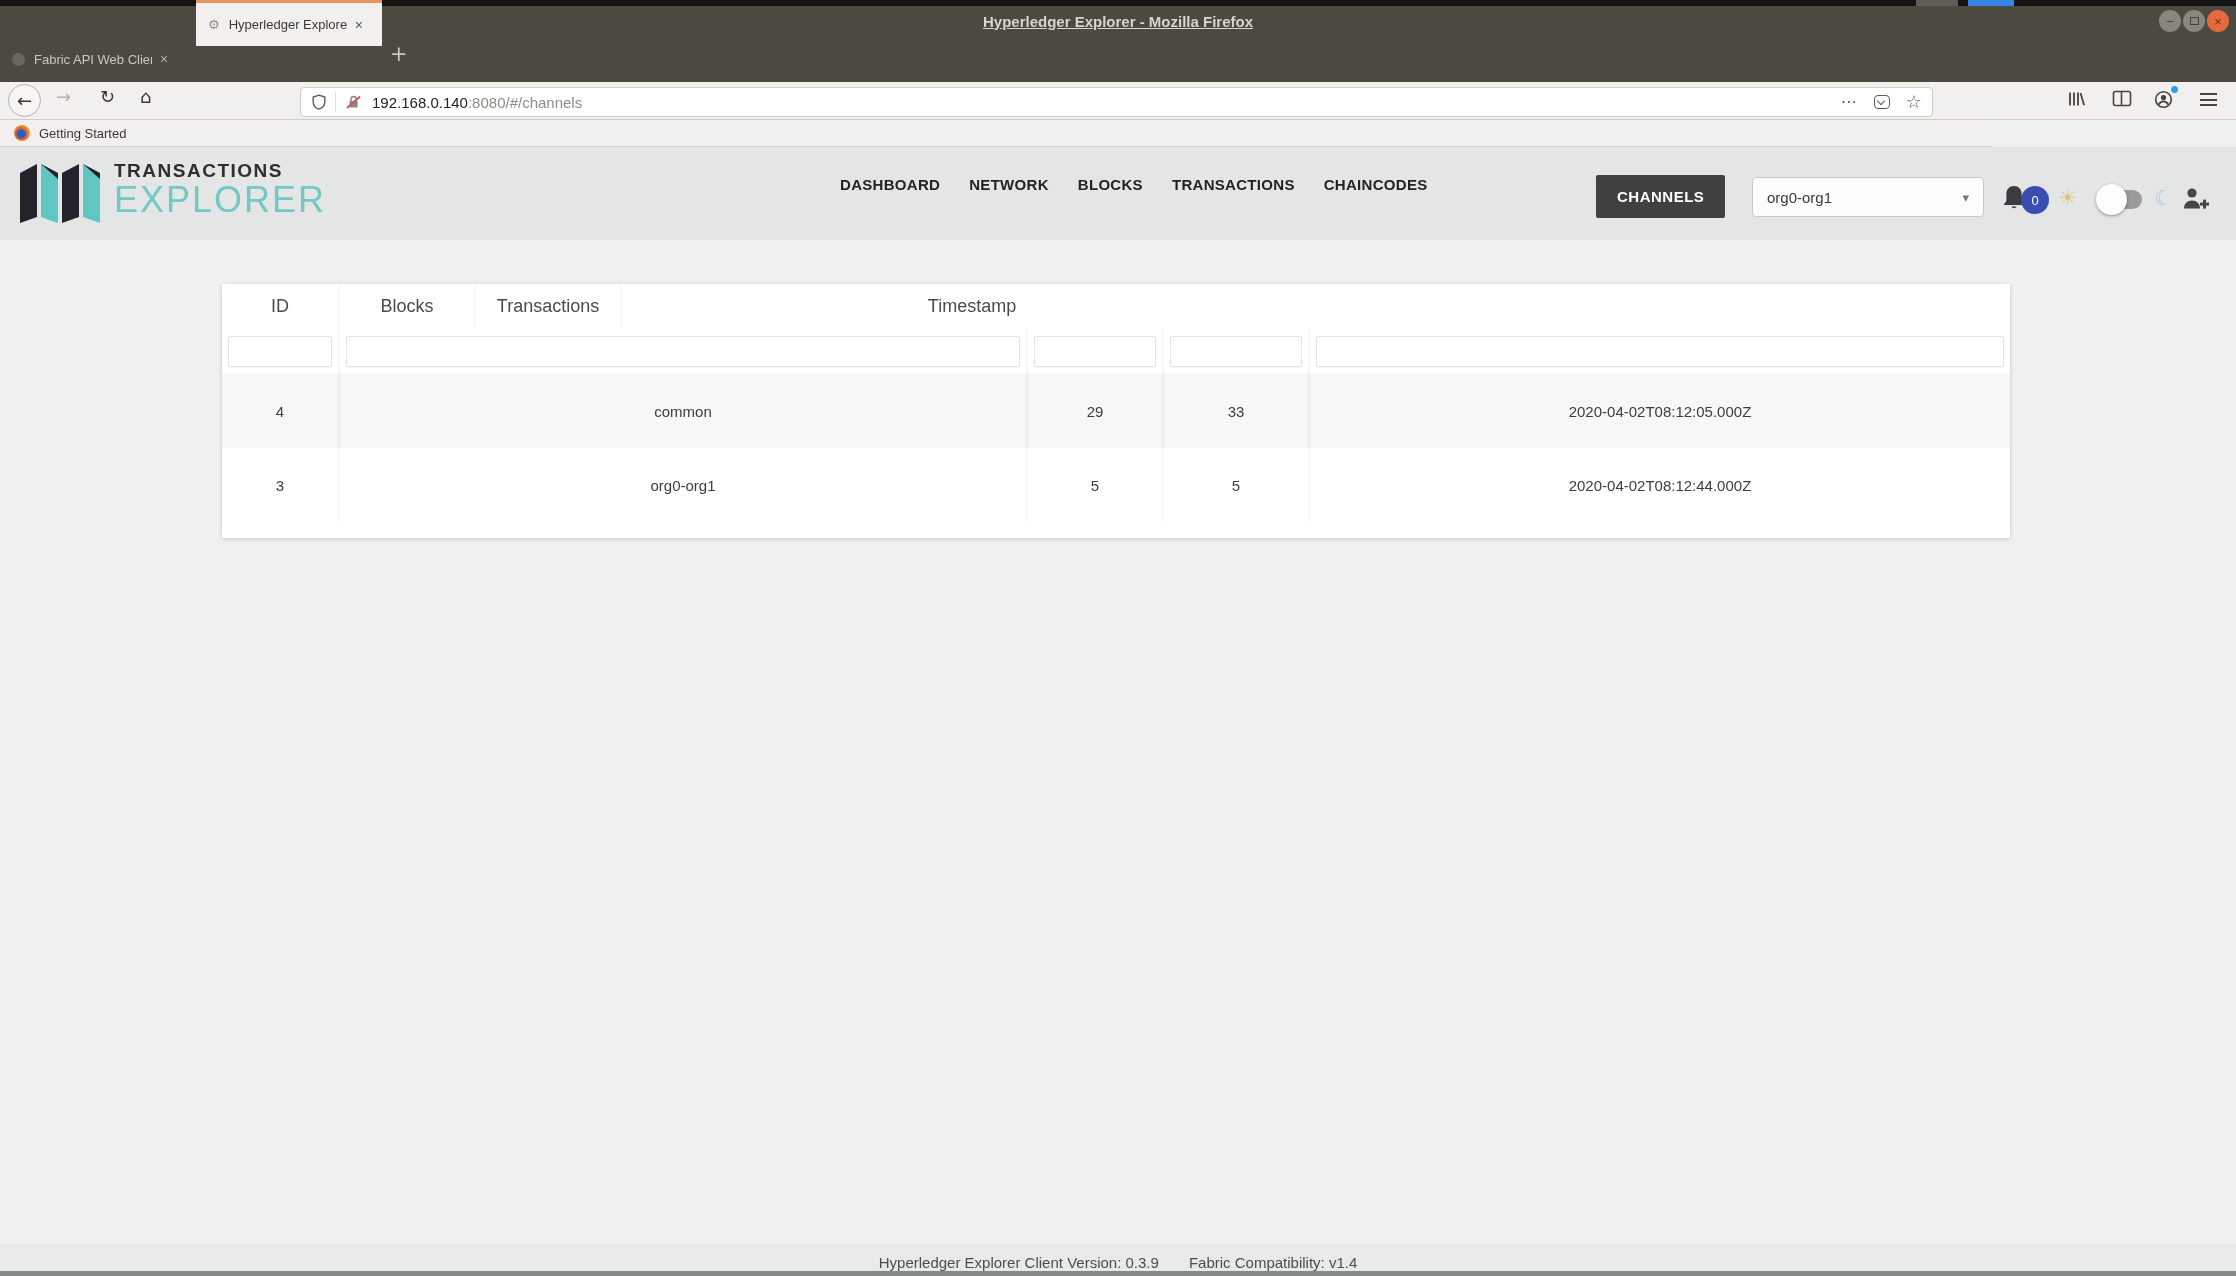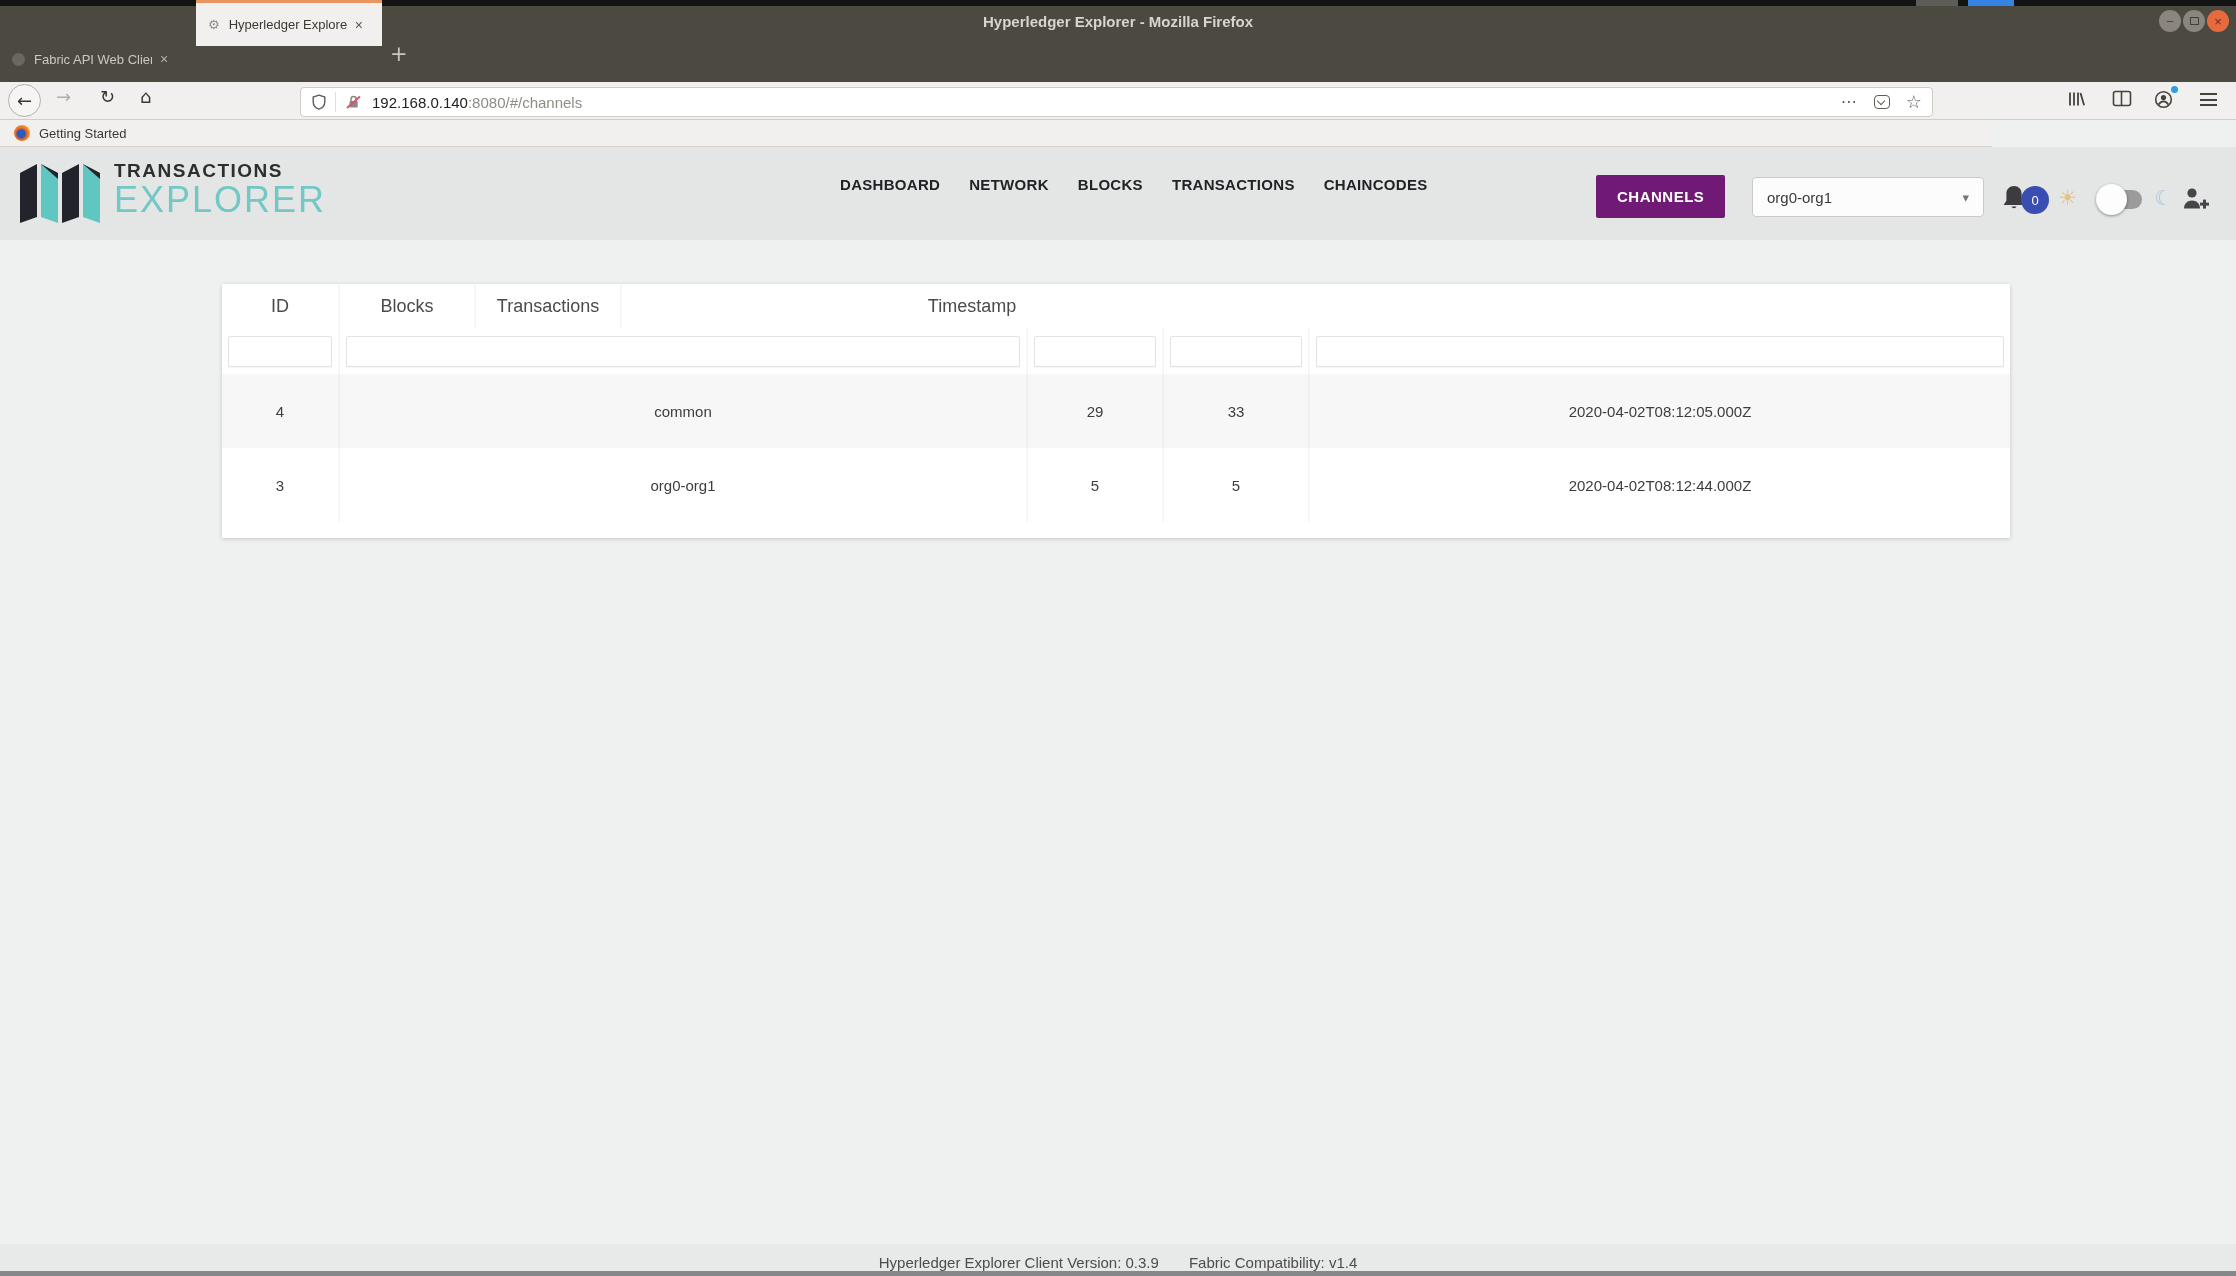--- a/index.html
+++ b/index.html
@@ -9,21 +9,21 @@
   .icon { font-family:"DejaVu Sans", sans-serif; line-height:1; }
 
   
   #screen-strip { left:0; top:0; width:2236px; height:6px; background:#141414; }
   #strip-gray { left:1916px; top:0; width:42px; height:6px; background:#5e5c56; }
   #strip-blue { left:1968px; top:0; width:46px; height:6px; background:#3584e4; }
 
   
   #titlebar { left:0; top:6px; width:2236px; height:30px; background:#4c4941;
     display:flex; align-items:center; justify-content:center; }
-  #window-title { color:#d9d5cd; font-size:15px; font-weight:bold; }
+  #window-title { color:#d9d5cd; font-size:15px; font-weight:bold;text-decoration:underline; }
   .winbtn { position:absolute; top:10px; width:22px; height:22px; border-radius:50%;
     display:flex; align-items:center; justify-content:center; font-size:13px;
     color:#43403a; background:#8a867e; }
   #btn-min { left:2159px; }
   #btn-max { left:2183px; }
   #btn-close { left:2207px; background:#e66a3f; color:#6e2a10; }
   .max-glyph { width:9px; height:8px; border:1.5px solid #43403a; }
 
   
   #tabbar { left:0; top:36px; width:2236px; height:46px; background:#4c4941; }
@@ -79,21 +79,21 @@
   #bookmark-label { font-size:13px; color:#3b3833; }
 
   
   #app-header { left:0; top:147px; width:2236px; height:93px; background:#e4e5e5; }
   #logo { left:20px; top:160px; display:flex; align-items:flex-start; }
   #logo-text { margin-left:10px; }
   #logo-line1 { font-size:19px; font-weight:800; letter-spacing:1.5px; color:#2e2e2e; }
   #logo-line2 { font-size:36px; font-weight:500; letter-spacing:2px; color:#72c8c4; margin-top:-3px; }
   #app-nav { left:840px; top:176px; display:flex; align-items:flex-start; gap:29px; height:42px; }
   .nav-link { font-size:15px; font-weight:bold; color:#222226; letter-spacing:0.3px; }
-  #nav-active { left:1596px; top:175px; height:43px; padding:0 21px; background:#701a75;
+  #nav-active { left:1596px; top:175px; height:43px; padding:0 21px; background:#404040;
     color:#fff; font-size:15px; font-weight:bold; letter-spacing:0.5px; border-radius:2px;
     display:flex; align-items:center; }
   #channel-select { left:1752px; top:177px; width:232px; height:40px; background:#fcfcfc;
     border:1px solid #c9c9c9; border-radius:4px; display:flex; align-items:center; padding:0 14px; }
   #channel-select-value { font-size:15px; color:#3a3a3a; }
   #channel-select-caret { margin-left:auto; font-size:13px; color:#777; }
   #bell-wrap { left:2000px; top:183px; }
   #notif-badge { left:2021px; top:186px; width:28px; height:28px; border-radius:50%;
     background:#3a4db1; color:#fff; font-size:13px; display:flex; align-items:center;
     justify-content:center; }

